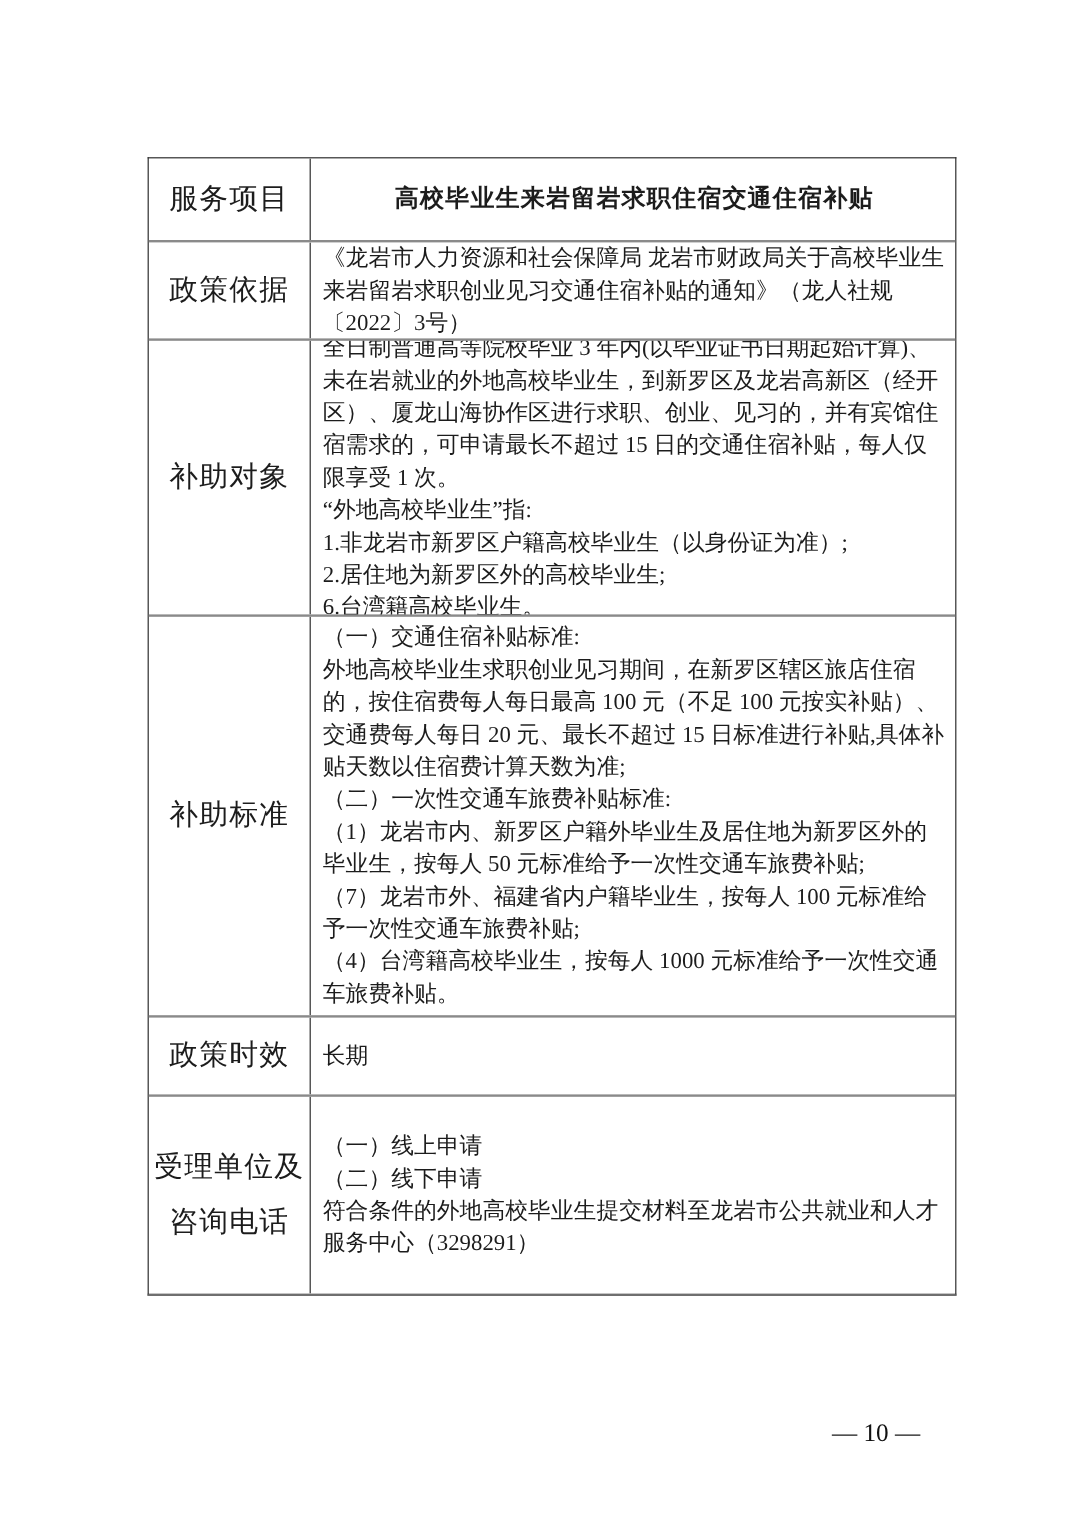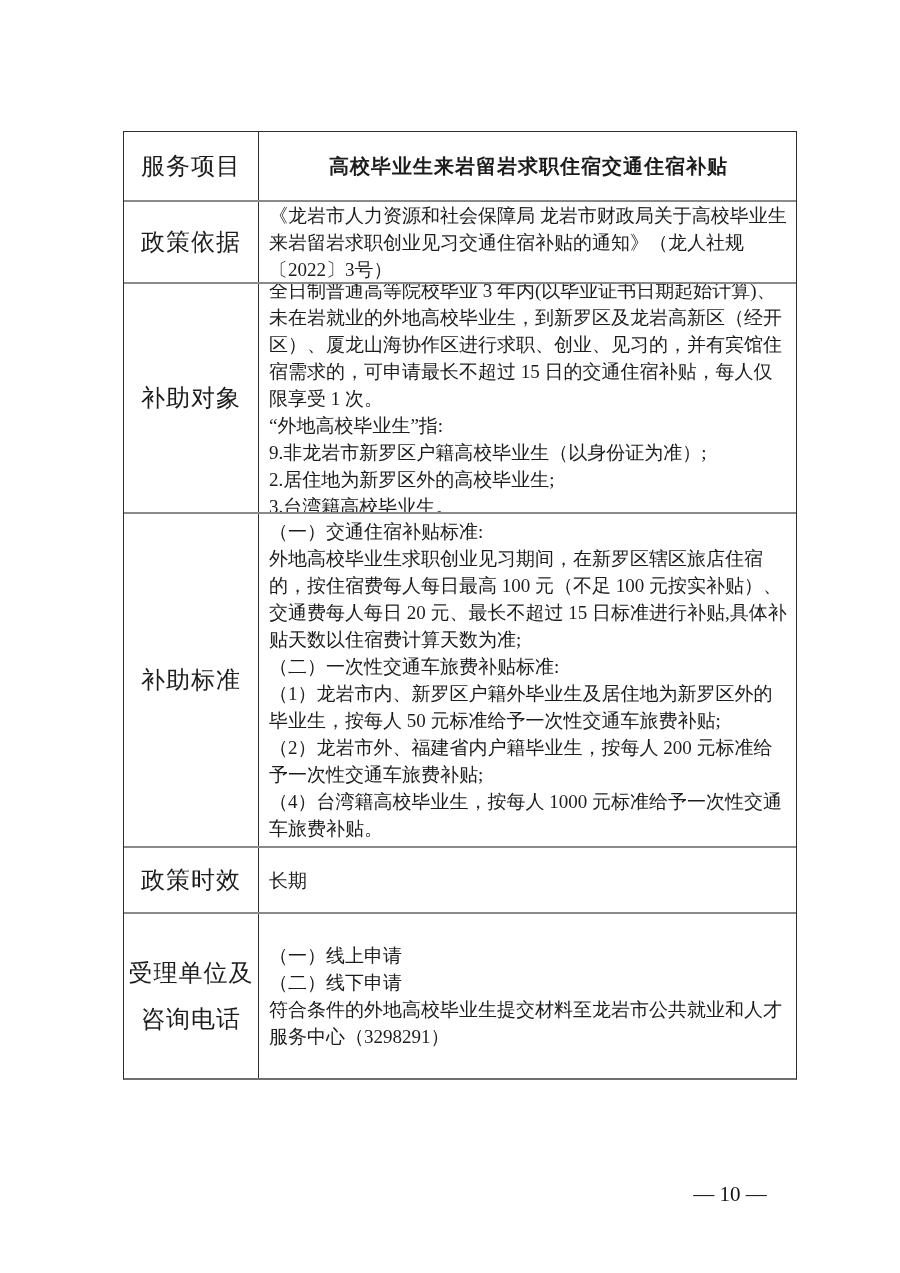--- a/index.html
+++ b/index.html
@@ -108,36 +108,36 @@
       </div>
     </div>
 
     <div class="trow row-target">
       <div class="label-cell">
         <span>补助对象</span>
       </div>
       <div class="content-cell">
         <div class="para">全日制普通高等院校毕业 3 年内(以毕业证书日期起始计算)、未在岩就业的外地高校毕业生，到新罗区及龙岩高新区（经开区）、厦龙山海协作区进行求职、创业、见习的，并有宾馆住宿需求的，可申请最长不超过 15 日的交通住宿补贴，每人仅限享受 1 次。</div>
         <div class="para">“外地高校毕业生”指:</div>
-        <div class="para">9.非龙岩市新罗区户籍高校毕业生（以身份证为准）;</div>
+        <div class="para">1.非龙岩市新罗区户籍高校毕业生（以身份证为准）;</div>
         <div class="para">2.居住地为新罗区外的高校毕业生;</div>
-        <div class="para">3.台湾籍高校毕业生。</div>
+        <div class="para">6.台湾籍高校毕业生。</div>
       </div>
     </div>
 
     <div class="trow row-standard">
       <div class="label-cell">
         <span>补助标准</span>
       </div>
       <div class="content-cell">
         <div class="para">（一）交通住宿补贴标准:</div>
         <div class="para">外地高校毕业生求职创业见习期间，在新罗区辖区旅店住宿的，按住宿费每人每日最高 100 元（不足 100 元按实补贴）、交通费每人每日 20 元、最长不超过 15 日标准进行补贴,具体补贴天数以住宿费计算天数为准;</div>
         <div class="para">（二）一次性交通车旅费补贴标准:</div>
         <div class="para">（1）龙岩市内、新罗区户籍外毕业生及居住地为新罗区外的毕业生，按每人 50 元标准给予一次性交通车旅费补贴;</div>
-        <div class="para">（2）龙岩市外、福建省内户籍毕业生，按每人 200 元标准给予一次性交通车旅费补贴;</div>
+        <div class="para">（7）龙岩市外、福建省内户籍毕业生，按每人 100 元标准给予一次性交通车旅费补贴;</div>
         <div class="para">（4）台湾籍高校毕业生，按每人 1000 元标准给予一次性交通车旅费补贴。</div>
       </div>
     </div>
 
     <div class="trow row-duration">
       <div class="label-cell">
         <span>政策时效</span>
       </div>
       <div class="content-cell">
         <div class="para">长期</div>

